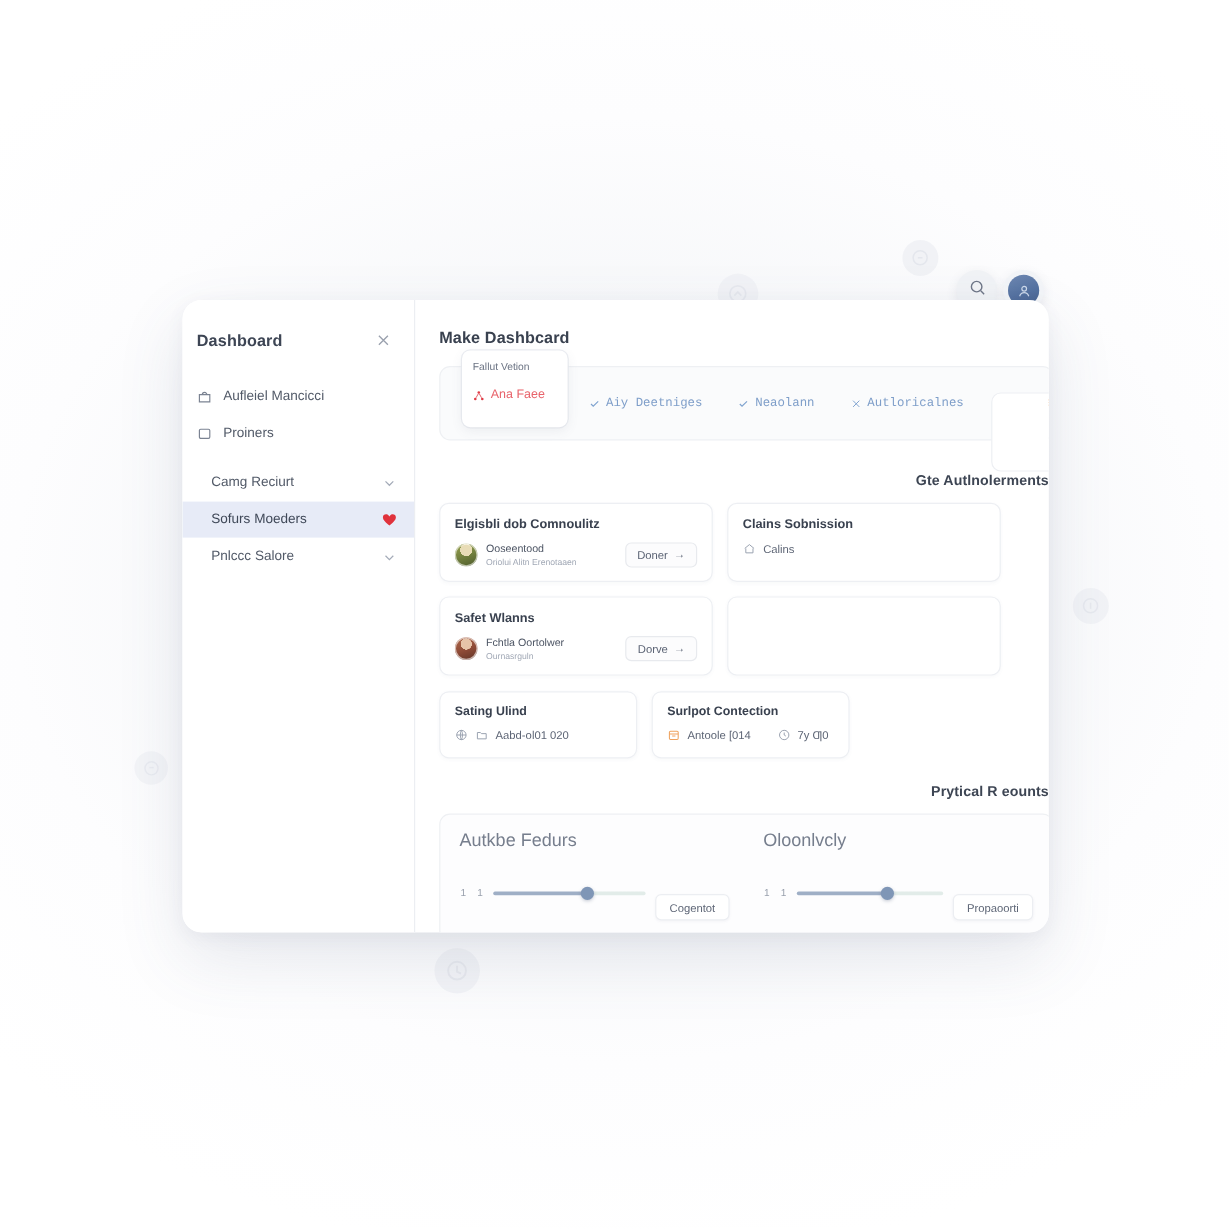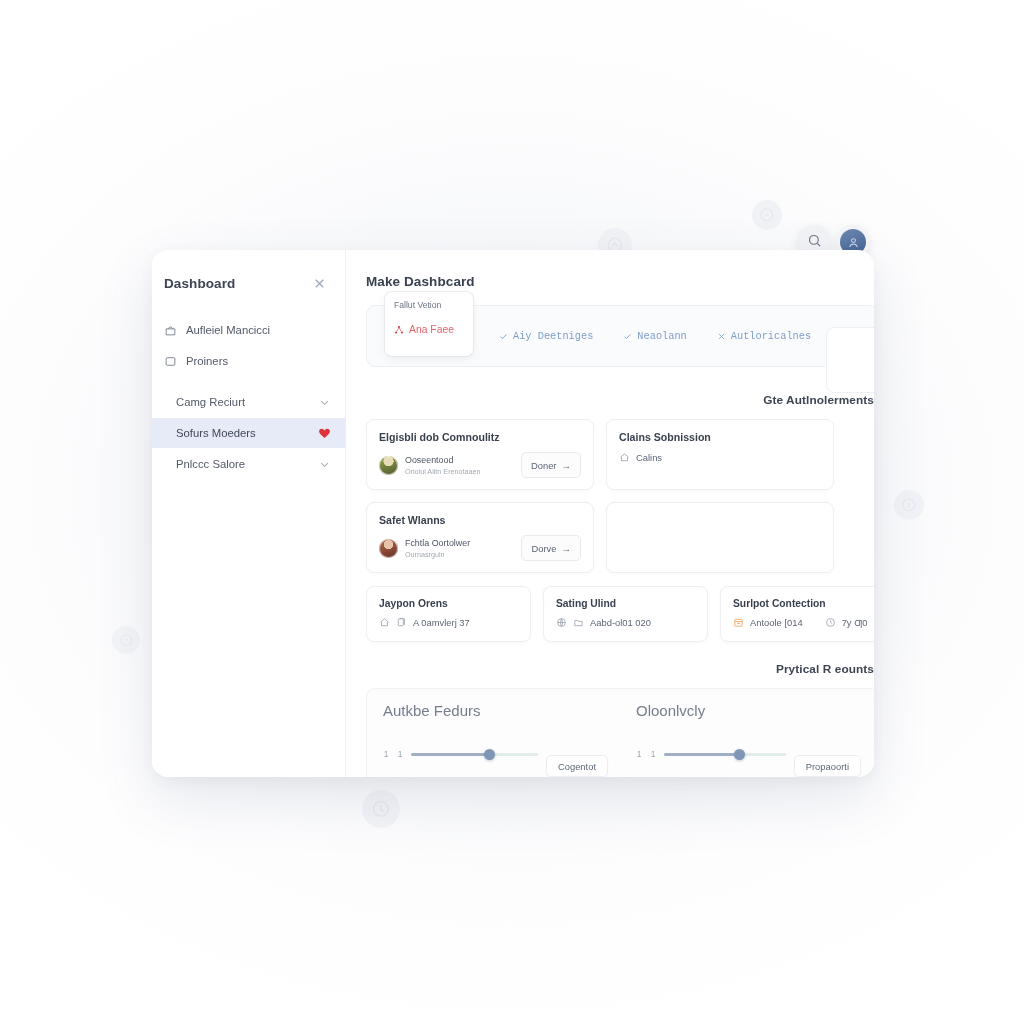--- a/index.html
+++ b/index.html
@@ -139,21 +139,21 @@
 
   
   .tabstrip {
     position: relative;
     height: 62px;
     background: #fafbfc;
     border: 1px solid #eef0f3;
     border-radius: 9px;
     display: flex;
     align-items: center;
-    padding-left: 12px;
+    padding-left: 4px;
     margin-bottom: 26px;
     width: 512px;
   }
 
   .tab-card {
     position: absolute;
     left: 18px;
     top: -14px;
     width: 88px;
     height: 64px;
@@ -263,21 +263,21 @@
   }
 
   .person-lines { display: flex; flex-direction: column; gap: 2px; }
   .person-name { font-size: 8.9px; color: #4d5564; white-space: nowrap; }
   .person-sub  { font-size: 7.2px; color: #a2a9b6; white-space: nowrap; }
 
   .pill-btn {
     display: inline-flex;
     align-items: center;
     gap: 5px;
-    height: 26px;
+    height: 21px;
     padding: 0 9px;
     border: 1px solid #e8eaee;
     border-radius: 5px;
     background: #fcfcfd;
     font-size: 9.4px;
     color: #5b6374;
     white-space: nowrap;
     cursor: pointer;
   }
   .pill-btn .arrow { font-size: 9.5px; color: #6a7par; color:#6a7282; }
@@ -632,38 +632,20 @@
               <span class="arrow">→</span>
             </div>
           </div>
         </div>
 
         <div class="card card-blank"></div>
       </div>
 
       <div class="small-row">
 
-        <div class="card card-sm">
-          <div class="card-title">Jaypon Orens</div>
-          <div class="card-meta">
-            <span class="meta-ico gray">
-              <svg viewBox="0 0 24 24" fill="none" stroke="currentColor" stroke-width="1.8">
-                  <path d="M3.5 11L12 4l8.5 7"></path>
-                  <path d="M5.5 11v8h13v-8"></path>
-                </svg>
-            </span>
-            <span class="meta-ico gray">
-              <svg viewBox="0 0 24 24" fill="none" stroke="currentColor" stroke-width="1.8">
-                  <rect x="5" y="4" width="11" height="15" rx="2"></rect>
-                  <path d="M8.5 4.5V3h8a2 2 0 012 2v12"></path>
-                </svg>
-            </span>
-            <span class="meta-text">A 0amvlerj 37</span>
-          </div>
-        </div>
 
         <div class="card card-sm">
           <div class="card-title">Sating Ulind</div>
           <div class="card-meta">
             <span class="meta-ico gray">
               <svg viewBox="0 0 24 24" fill="none" stroke="currentColor" stroke-width="1.8">
                   <circle cx="12" cy="12" r="8.5"></circle>
                   <path d="M3.5 12h17M12 3.5c2.6 3 2.6 14 0 17M12 3.5c-2.6 3-2.6 14 0 17"></path>
                 </svg>
             </span>

